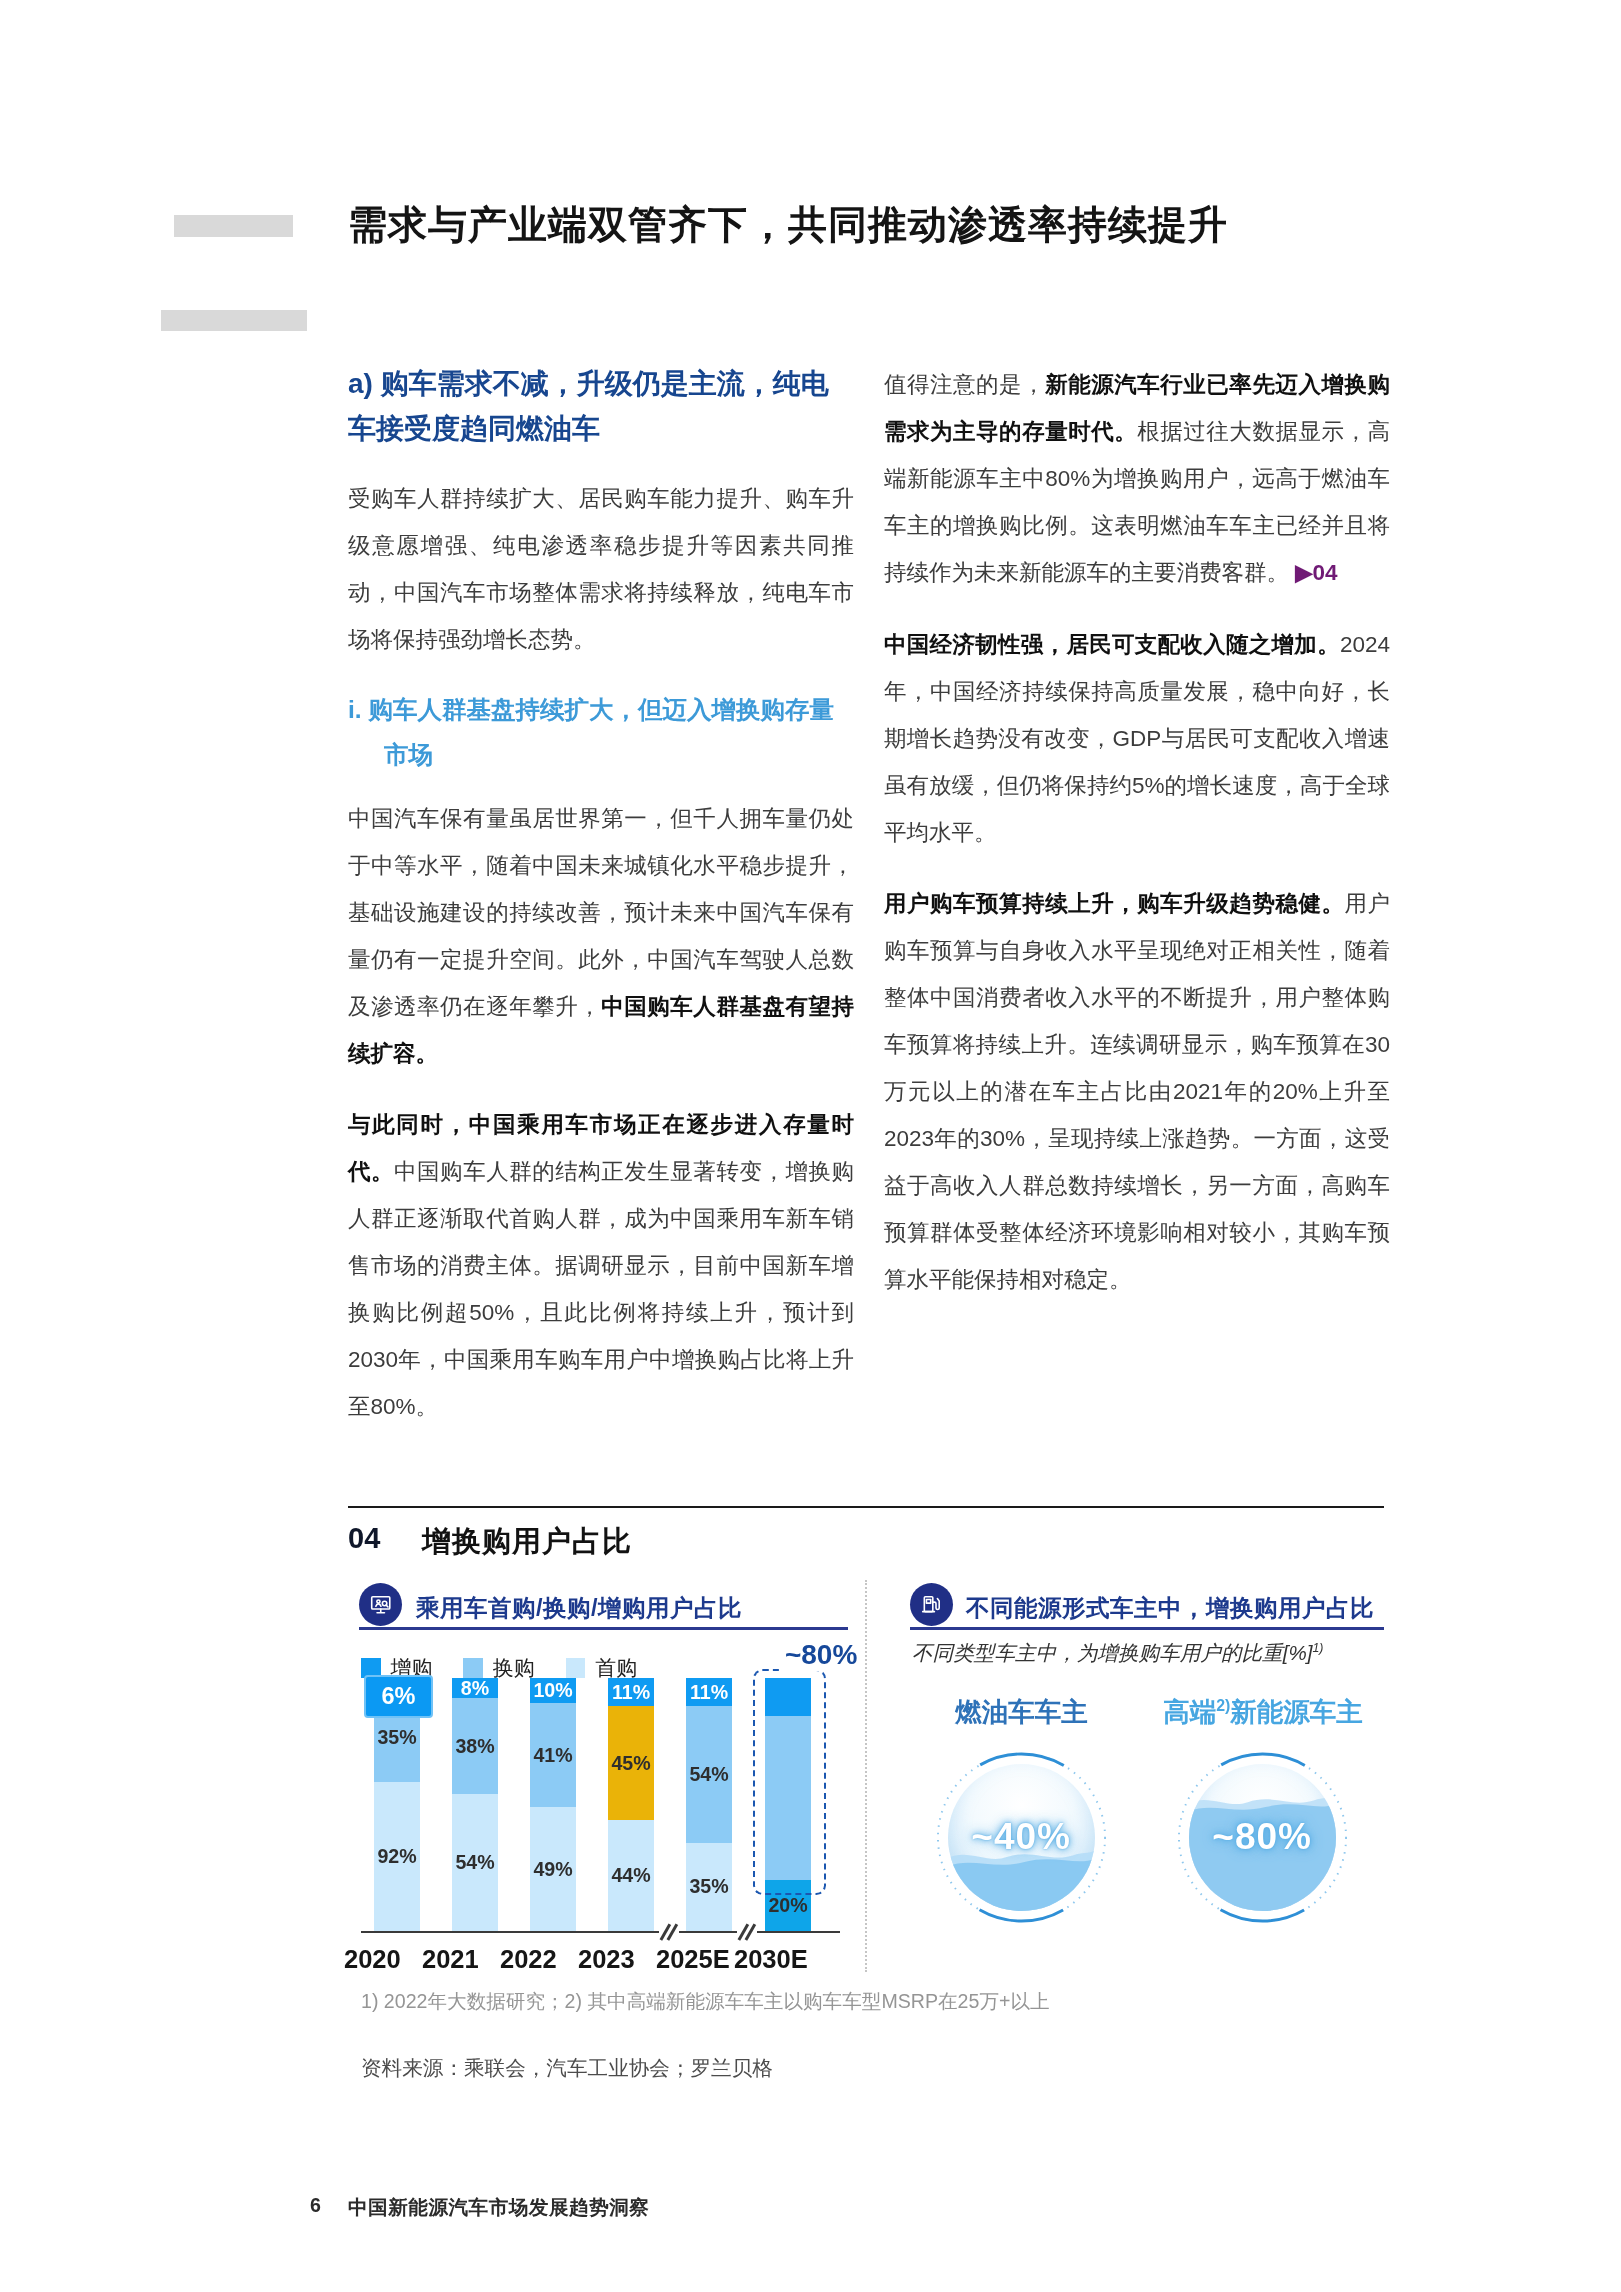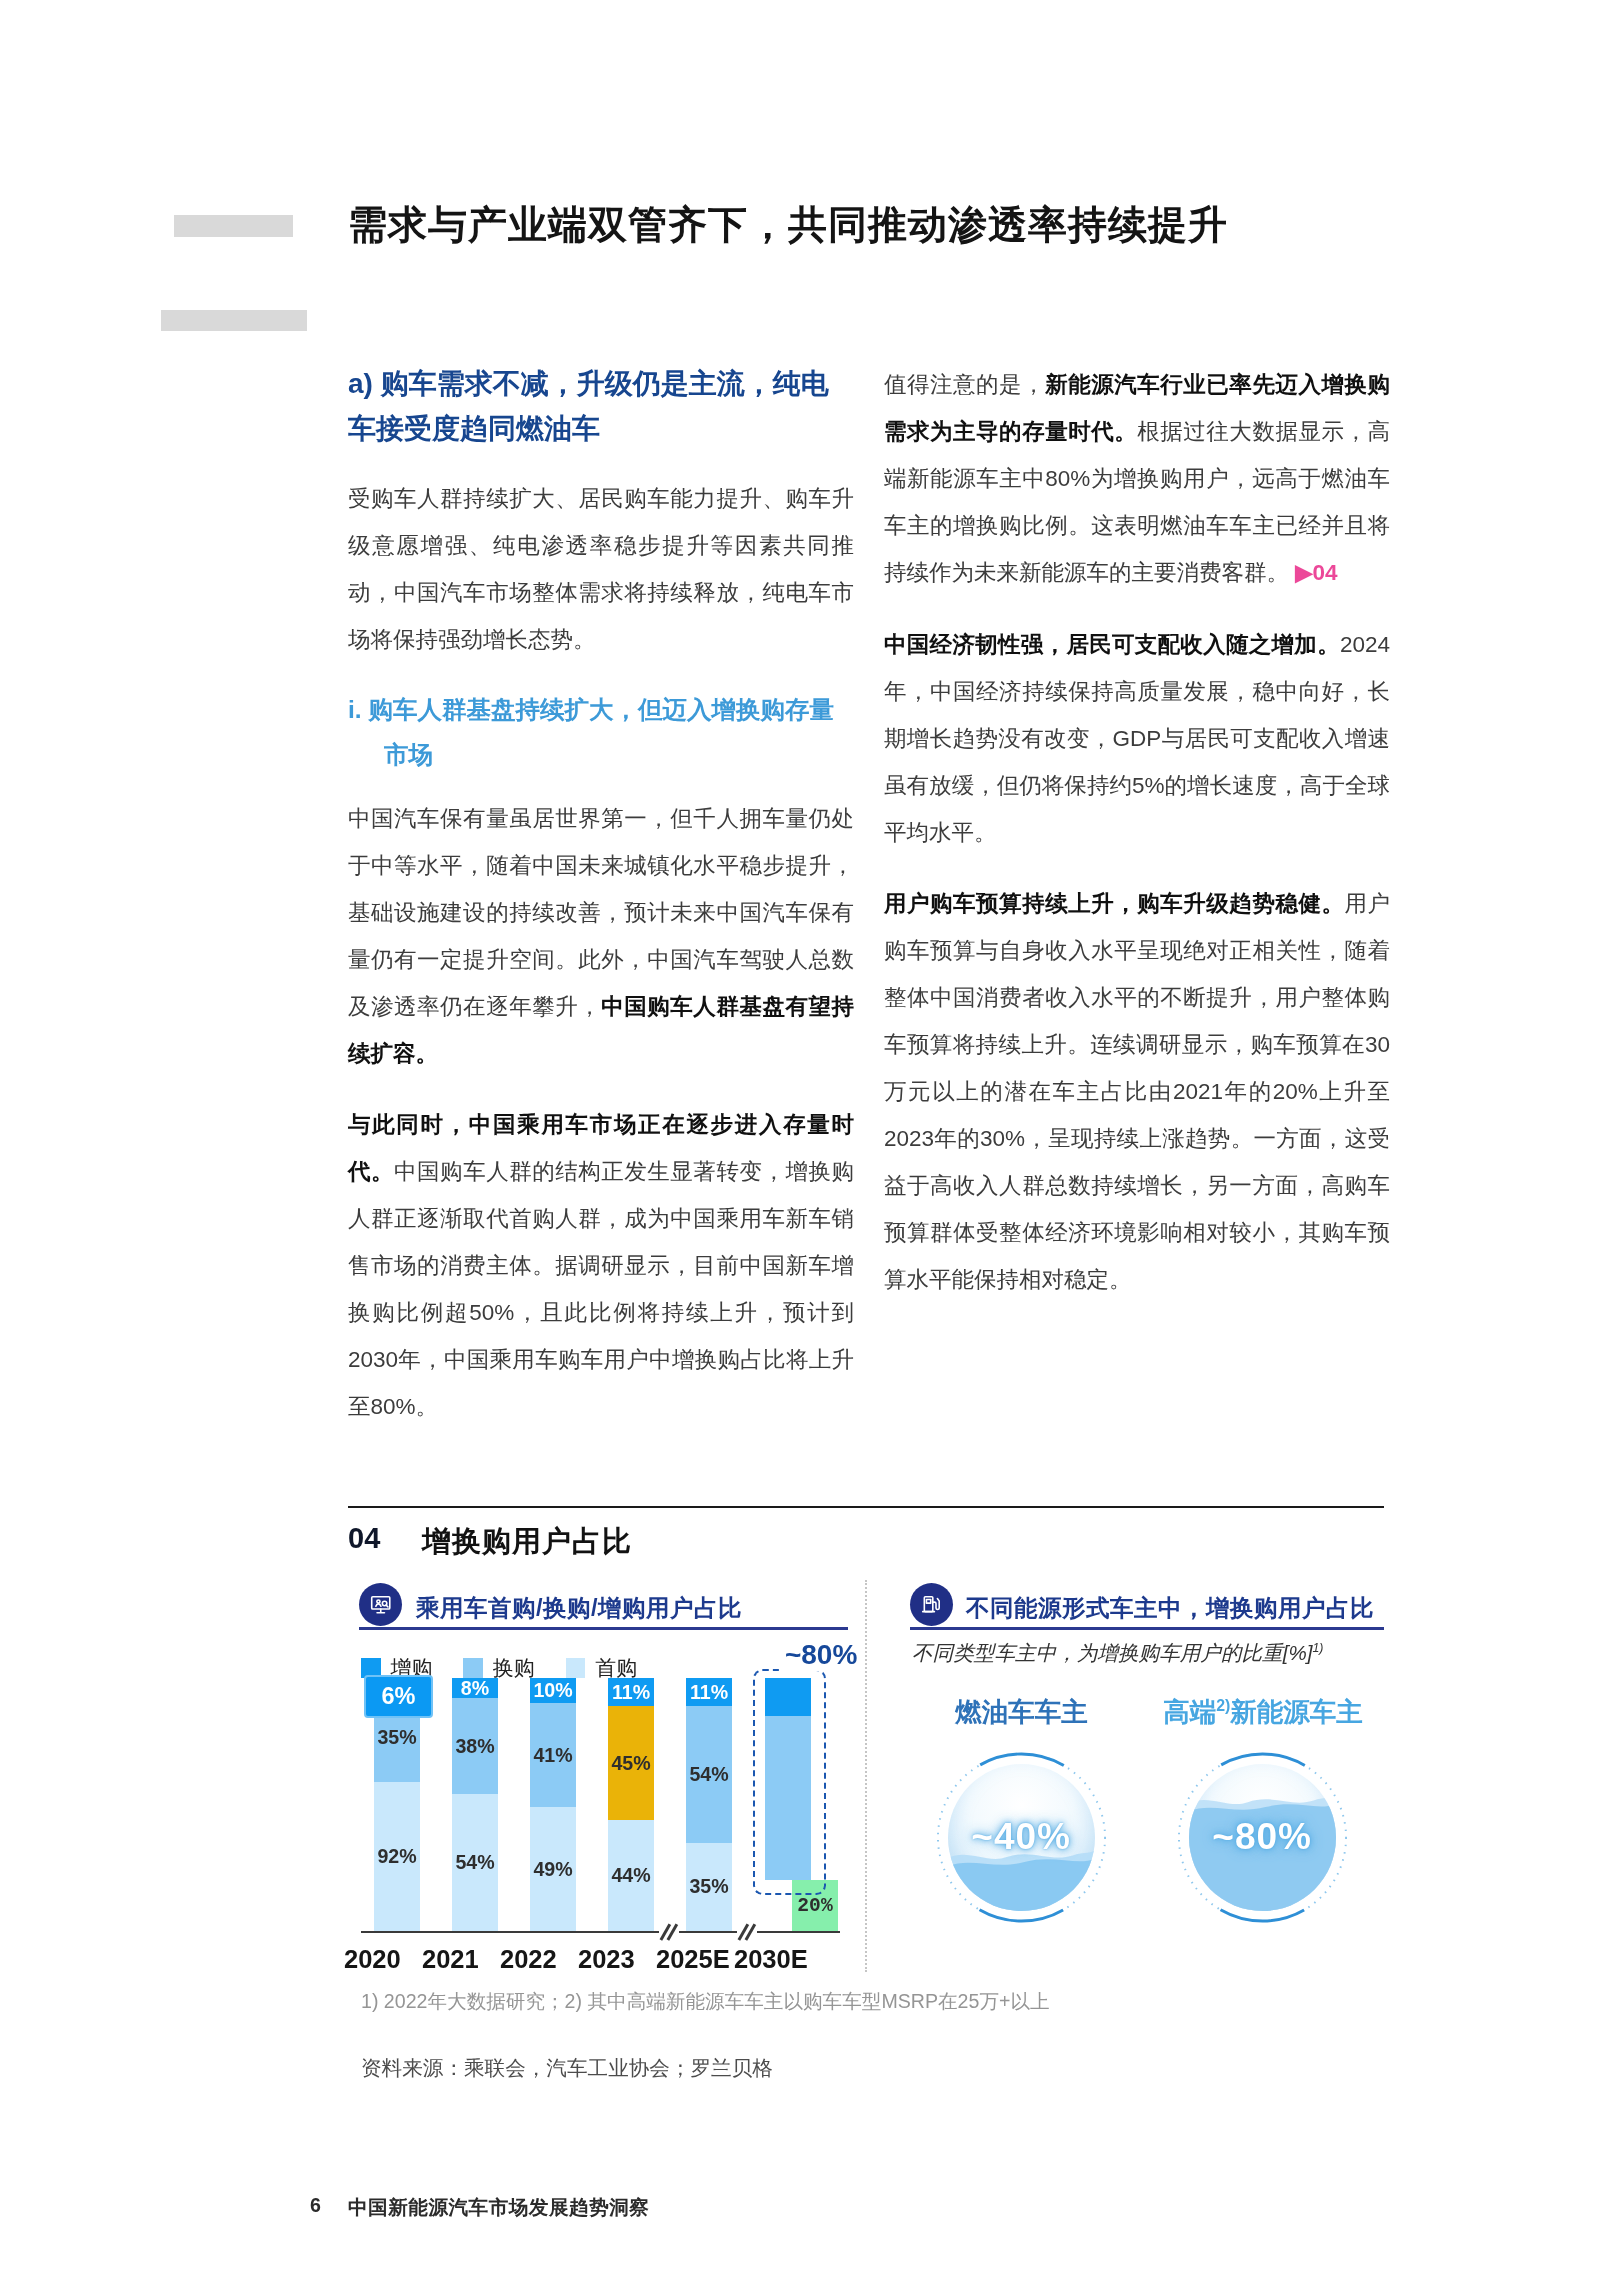--- a/index.html
+++ b/index.html
@@ -7,21 +7,21 @@
         font-family:"Liberation Sans",sans-serif;color:#3c3c3c;overflow:hidden}
   .abs{position:absolute}
   .grayrect{background:#d9d9d9}
   .page-title{font-size:39px;font-weight:800;color:#141414;letter-spacing:1px;white-space:nowrap}
   .col{width:506px;font-size:22.5px;line-height:47px;text-align:justify;color:#3c3c3c}
   .col p{margin:0 0 24.5px 0}
   .h-a{color:#17468f;font-size:28px;line-height:45px;font-weight:700;margin:0 0 23.5px 0;text-align:left}
   .h-sub{color:#3d9ad8;font-size:24.5px;line-height:45px;font-weight:700;margin:5.9px 0 17.6px 0;
          padding-left:36px;text-indent:-36px;text-align:left}
   .b{font-weight:700;color:#101010}
-  .ref{color:#ec4899;font-weight:700;white-space:nowrap}
+  .ref{color:#701a75;font-weight:700;white-space:nowrap}
   .figrule{background:#1a1a1a;height:2px}
   .fignum{font-size:29px;font-weight:700;color:#0f172a}
   .figtitle{font-size:29px;font-weight:700;color:#121212;letter-spacing:1px}
   .card-icon{width:43px;height:43px;border-radius:50%;background:#202f86;display:flex;align-items:center;justify-content:center}
   .card-title{font-size:23.5px;font-weight:700;color:#1d3a8d;letter-spacing:0.5px;white-space:nowrap}
   .card-underline{height:2.9px;background:#2b3990}
   .legend{display:flex;gap:31px;align-items:center}
   .lg-item{display:flex;gap:9.8px;align-items:center;font-size:21px;color:#222222}
   .lg-swatch{width:19.6px;height:19.6px;display:inline-block}
   .seg{position:absolute;display:flex;align-items:center;justify-content:center;font-size:19.6px;font-weight:700;overflow:hidden}
@@ -123,21 +123,21 @@
       <div class="seg" style="left: 530px; top: 1678px; width: 46px; height: 25px; background: rgb(15, 155, 242); color: rgb(255, 255, 255);">10%</div>
       <div class="xlab" style="left: 500px; top: 1945px;">2022</div>
       <div class="seg" style="left: 608px; top: 1820px; width: 46px; height: 111px; background: rgb(201, 232, 252); color: rgb(46, 46, 46);">44%</div>
       <div class="seg" style="left: 608px; top: 1706px; width: 46px; height: 114px; background: #eab308; color: rgb(46, 46, 46);">45%</div>
       <div class="seg" style="left: 608px; top: 1678px; width: 46px; height: 28px; background: rgb(15, 155, 242); color: rgb(255, 255, 255);">11%</div>
       <div class="xlab" style="left: 578px; top: 1945px;">2023</div>
       <div class="seg" style="left: 686px; top: 1842px; width: 46px; height: 89px; background: rgb(201, 232, 252); color: rgb(46, 46, 46);">35%</div>
       <div class="seg" style="left: 686px; top: 1706px; width: 46px; height: 137px; background: rgb(140, 203, 245); color: rgb(46, 46, 46);">54%</div>
       <div class="seg" style="left: 686px; top: 1678px; width: 46px; height: 28px; background: rgb(15, 155, 242); color: rgb(255, 255, 255);">11%</div>
       <div class="xlab" style="left: 656px; top: 1945px;">2025E</div>
-      <div class="seg" style="left: 792px; top: 1880px; width: 46px; height: 51px; background: #86efac; color: rgb(46, 46, 46); font-family: Liberation Mono, monospace;">20%</div>
+      <div class="seg" style="left: 765px; top: 1880px; width: 46px; height: 51px; background: #0ea5e9; color: rgb(46, 46, 46);">20%</div>
       <div class="seg" style="left: 765px; top: 1716px; width: 46px; height: 164px; background: rgb(140, 203, 245); color: rgb(46, 46, 46);"></div>
       <div class="seg" style="left: 765px; top: 1678px; width: 46px; height: 38px; background: rgb(15, 155, 242); color: rgb(255, 255, 255);"></div>
       <div class="xlab" style="left: 734px; top: 1945px;">2030E</div>
     </div>
 
   <div class="abs axis" style="left:361px;top:1931px;width:479px;height:2px"></div>
   <div class="brk" style="left:659px;top:1921px">
       <i class="l1"></i>
       <i class="l2"></i>
     </div>

